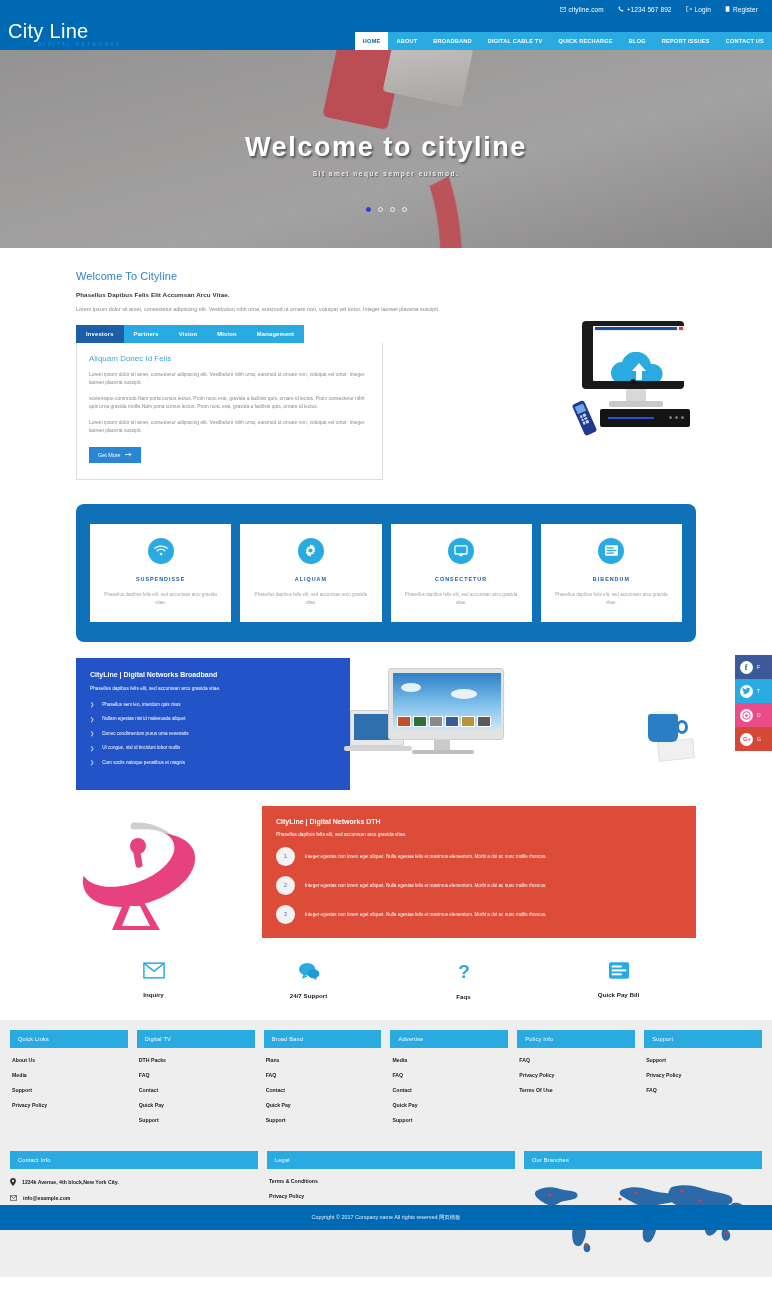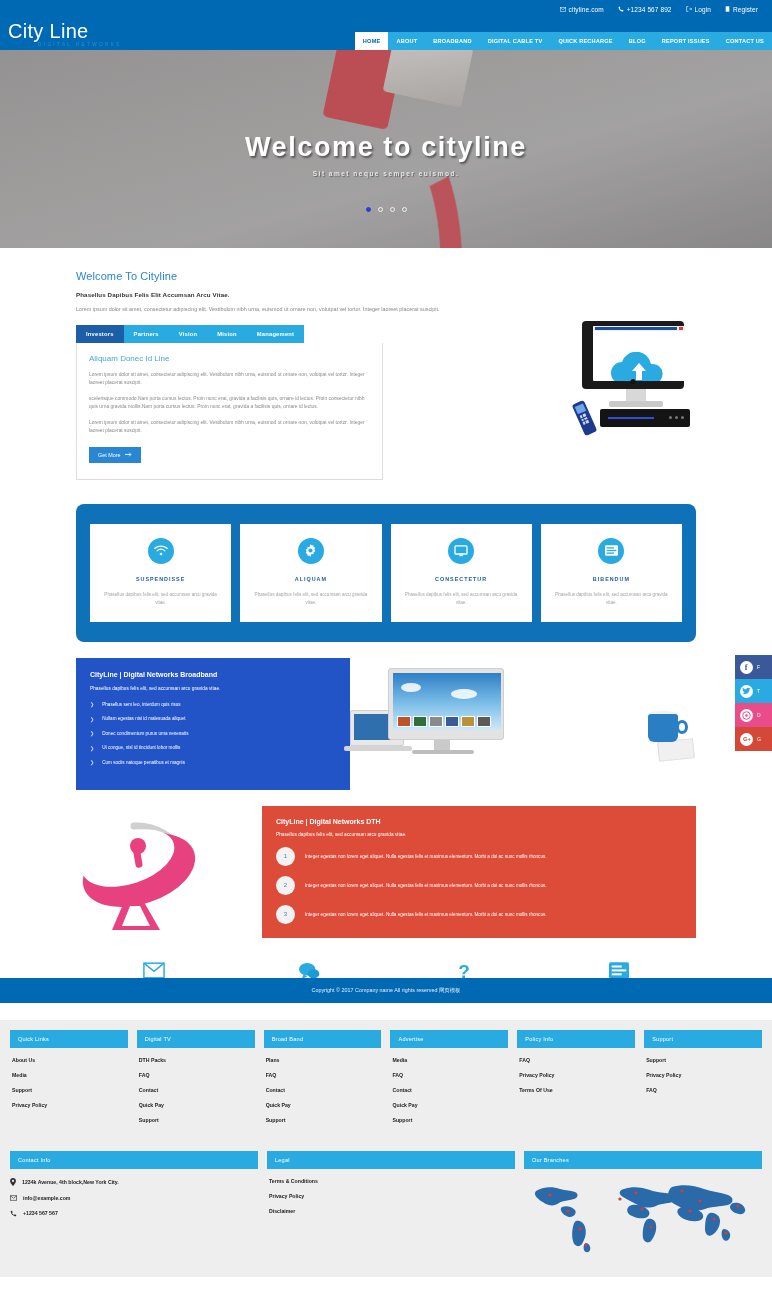--- a/index.html
+++ b/index.html
@@ -1,21 +1,21 @@
 <!DOCTYPE html>
 <html><head>
 <meta charset="utf-8">
 <style>
   * { box-sizing: border-box; margin: 0; padding: 0; }
   html, body {
     width: 772px; height: 1313px;
     font-family: "Liberation Sans", sans-serif;
     background: #ffffff; overflow: hidden;
   }
-  .page { position: relative; width: 772px; height: 1003px; }
+  .page { position: relative; width: 772px; height: 1230px; }
 
   
   .topbar {
     height: 18px; background: #0069b4;
     display: flex; justify-content: flex-end; align-items: center;
     padding-right: 14px; gap: 14px;
   }
   .topbar-item {
     display: flex; align-items: center; gap: 3px;
     color: #ffffff; font-size: 6.5px; letter-spacing: .1px;
@@ -307,21 +307,21 @@
     <div class="tab-area">
       <div>
         <div class="tab-row">
           <div class="tab active">Investors</div>
           <div class="tab">Partners</div>
           <div class="tab">Vision</div>
           <div class="tab">Mision</div>
           <div class="tab">Management</div>
         </div>
         <div class="tab-body">
-          <h3>Aliquam Donec Id Line</h3>
+          <h3>Aliquam Donec Id Felis</h3>
           <p>Lorem ipsum dolor sit amet, consectetur adipiscing elit. Vestibulum nibh urna, euismod ut ornare non, volutpat vel tortor. Integer laoreet placerat suscipit.</p>
           <p>scelerisque commodo.Nam porta cursus lectus. Proin nunc erat, gravida a facilisis quis, ornare id lectus. Proin consectetur nibh quis urna gravida mollis.Nam porta cursus lectus. Proin nunc erat, gravida a facilisis quis, ornare id lectus.</p>
           <p>Lorem ipsum dolor sit amet, consectetur adipiscing elit. Vestibulum nibh urna, euismod ut ornare non, volutpat vel tortor. Integer laoreet placerat suscipit.</p>
           <div class="btn-getmore">
             <span>Get More</span>
             <svg width="7" height="5" viewBox="0 0 10 7">
                 <path d="M0 3.5h8M6 1l2.5 2.5L6 6" stroke="#fff" fill="none" stroke-width="1.2"></path>
               </svg>
           </div>
         </div>

